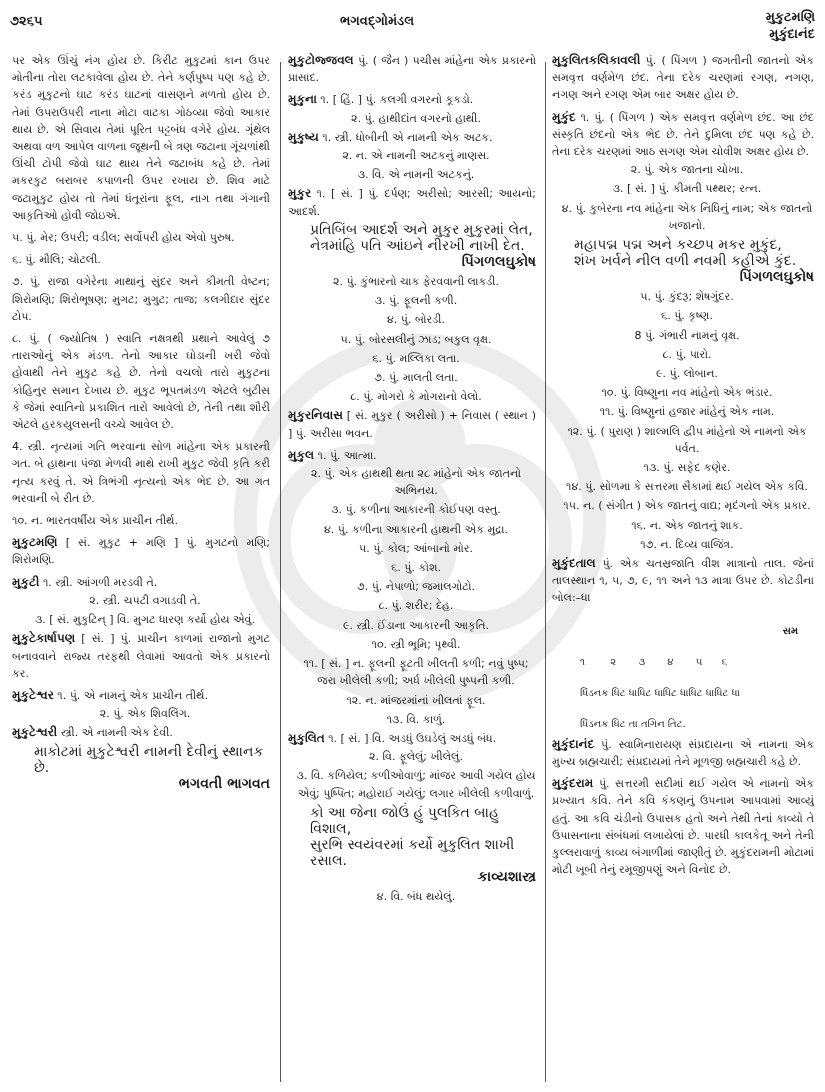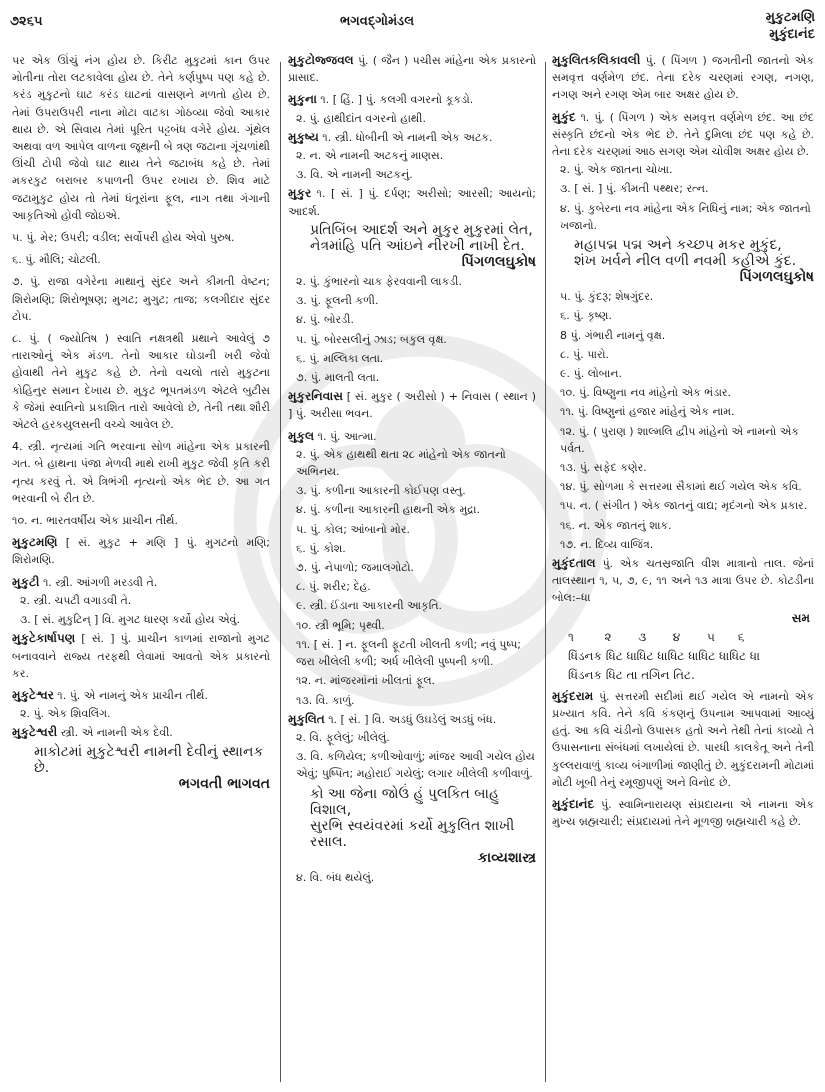--- a/index.html
+++ b/index.html
@@ -10,26 +10,26 @@
   .title{position:absolute;left:0;width:754px;top:13px;text-align:center;font-size:13px;font-weight:bold;}
   .guide{position:absolute;right:10px;top:8px;text-align:right;font-size:13px;font-weight:bold;line-height:17px;}
   .watermark{position:absolute;left:230px;top:330px;width:380px;height:380px;pointer-events:none;opacity:.07;}
   .col{position:absolute;top:52px;font-size:11px;line-height:17.2px;}
   .c1{left:12px;width:258px;}
   .c2{left:288px;width:248px;}
   .c3{left:552px;width:262px;}
   .divider{position:absolute;top:62px;width:1px;height:1020px;background:#555;}
   .d1{left:280px;} .d2{left:545px;}
   .p{margin:0 0 5px 0;text-align:justify;}
-  .sub{padding-left:8px;margin:0 0 2px 0;}
+  .sub{padding-left:8px;margin:0 0 2px 0;text-align:center;}
   .hw{font-weight:bold;font-size:12px;}
   .quote{padding-left:22px;font-size:14px;margin:0;line-height:16px;}
   .src{text-align:right;font-size:14px;font-weight:bold;margin:0 0 3px 0;}
   .b{font-weight:bold;}
-  .tala{font-size:12px;padding-left:12px;margin:4px;line-height:15px;white-space:pre;}
+  .tala{font-size:10px;padding-left:12px;margin:16px;line-height:15px;white-space:pre;}
 </style>
 </head>
 <body>
 
 <div class="header">
   <span class="pg">૭૨૬૫</span>
   <span class="title">ભગવદ્ગોમંડલ</span>
   <div class="guide">
     <div>મુકુટમણિ</div>
     <div>મુકુંદાનંદ</div>
@@ -111,20 +111,21 @@
   </p>
   <p class="quote">પ્રતિબિંબ આદર્શ અને મુકુર મુકુરમાં લેત,</p>
   <p class="quote">નેત્રમાંહિ પતિ આંઇને નીરખી નાખી દેત.</p>
   <p class="src">પિંગળલઘુકોષ</p>
   <p class="sub">૨. પું. કુંભારનો ચાક ફેરવવાની લાકડી.</p>
   <p class="sub">૩. પું. ફૂલની કળી.</p>
   <p class="sub">૪. પું. બોરડી.</p>
   <p class="sub">૫. પું. બોરસલીનું ઝાડ; બકુલ વૃક્ષ.</p>
   <p class="sub">૬. પું. મલ્લિકા લતા.</p>
   <p class="sub">૭. પું. માલતી લતા.</p>
+  <p class="sub p">૮. પું. મોગરો કે મોગરાનો વેલો.</p>
 
   <p class="p">
     <span class="hw">મુકુરનિવાસ</span>
     <span>[ સં. મુકુર ( અરીસો ) + નિવાસ ( સ્થાન ) ] પું. અરીસા ભવન.</span>
   </p>
 
   <p class="p" style="margin-bottom:1px">
     <span class="hw">મુકુલ</span>
     <span>૧. પું. આત્મા.</span>
   </p>
@@ -187,21 +188,21 @@
   <p class="p" style="margin-bottom:0">
     <span class="hw">મુકુંદતાલ</span>
     <span>પું. એક ચતસ્રજાતિ વીશ માત્રાનો તાલ. જેનાં તાલસ્થાન ૧, ૫, ૭, ૯, ૧૧ અને ૧૩ માત્રા ઉપર છે. કોટડીના બોલ:–ધા</span>
   </p>
   <p class="tala b" style="text-align:right">સમ</p>
   <p class="tala">૧        ૨       ૩       ૪       ૫      ૬</p>
   <p class="tala">ધિંડનક ધિટ ધાધિટ ધાધિટ ધાધિટ ધાધિટ ધા</p>
   <p class="tala" style="margin-bottom:5px">ધિંડનક ધિટ તા તગિન તિટ.</p>
 
   <p class="p">
+    <span class="hw">મુકુંદાનંદ</span>
+    <span>પું. સ્વામિનારાયણ સંપ્રદાયના એ નામના એક મુખ્ય બ્રહ્મચારી; સંપ્રદાયમાં તેને મૂળજી બ્રહ્મચારી કહે છે.</span>
+  </p>
+
+  <p class="p">
     <span class="hw">મુકુંદરામ</span>
     <span>પું. સત્તરમી સદીમાં થઈ ગયેલ એ નામનો એક પ્રખ્યાત કવિ. તેને કવિ કંકણનું ઉપનામ આપવામાં આવ્યું હતું. આ કવિ ચંડીનો ઉપાસક હતો અને તેથી તેનાં કાવ્યો તે ઉપાસનાના સંબંધમાં લખાયેલાં છે. પારધી કાલકેતૂ અને તેની કુલ્લરાવાળું કાવ્ય બંગાળીમાં જાણીતું છે. મુકુંદરામની મોટામાં મોટી ખૂબી તેનું રમૂજીપણું અને વિનોદ છે.</span>
   </p>
-
-  <p class="p">
-    <span class="hw">મુકુંદાનંદ</span>
-    <span>પું. સ્વામિનારાયણ સંપ્રદાયના એ નામના એક મુખ્ય બ્રહ્મચારી; સંપ્રદાયમાં તેને મૂળજી બ્રહ્મચારી કહે છે.</span>
-  </p>
 </div>
 
 </body></html>

